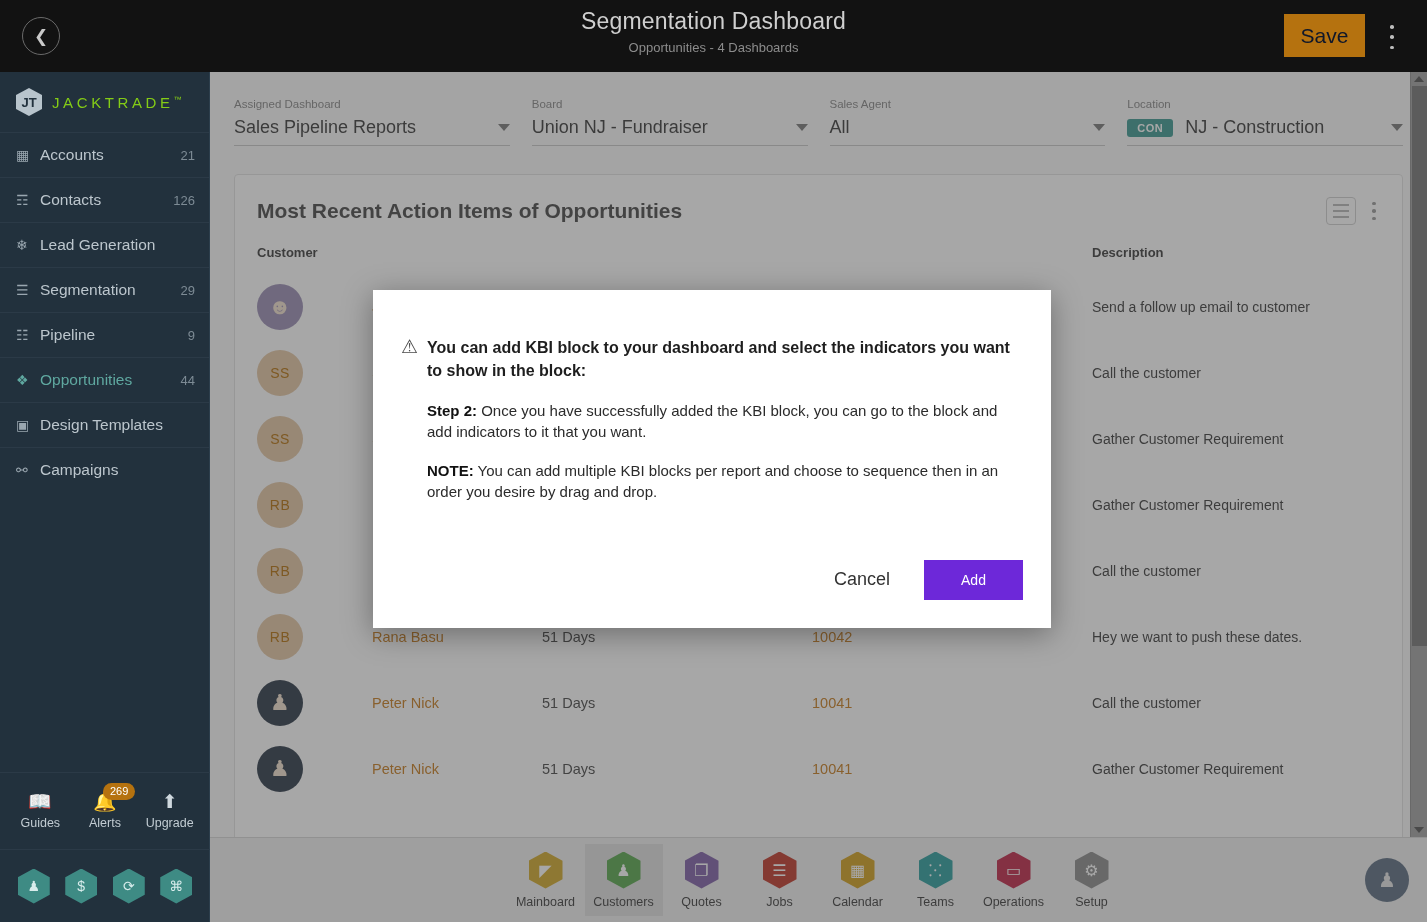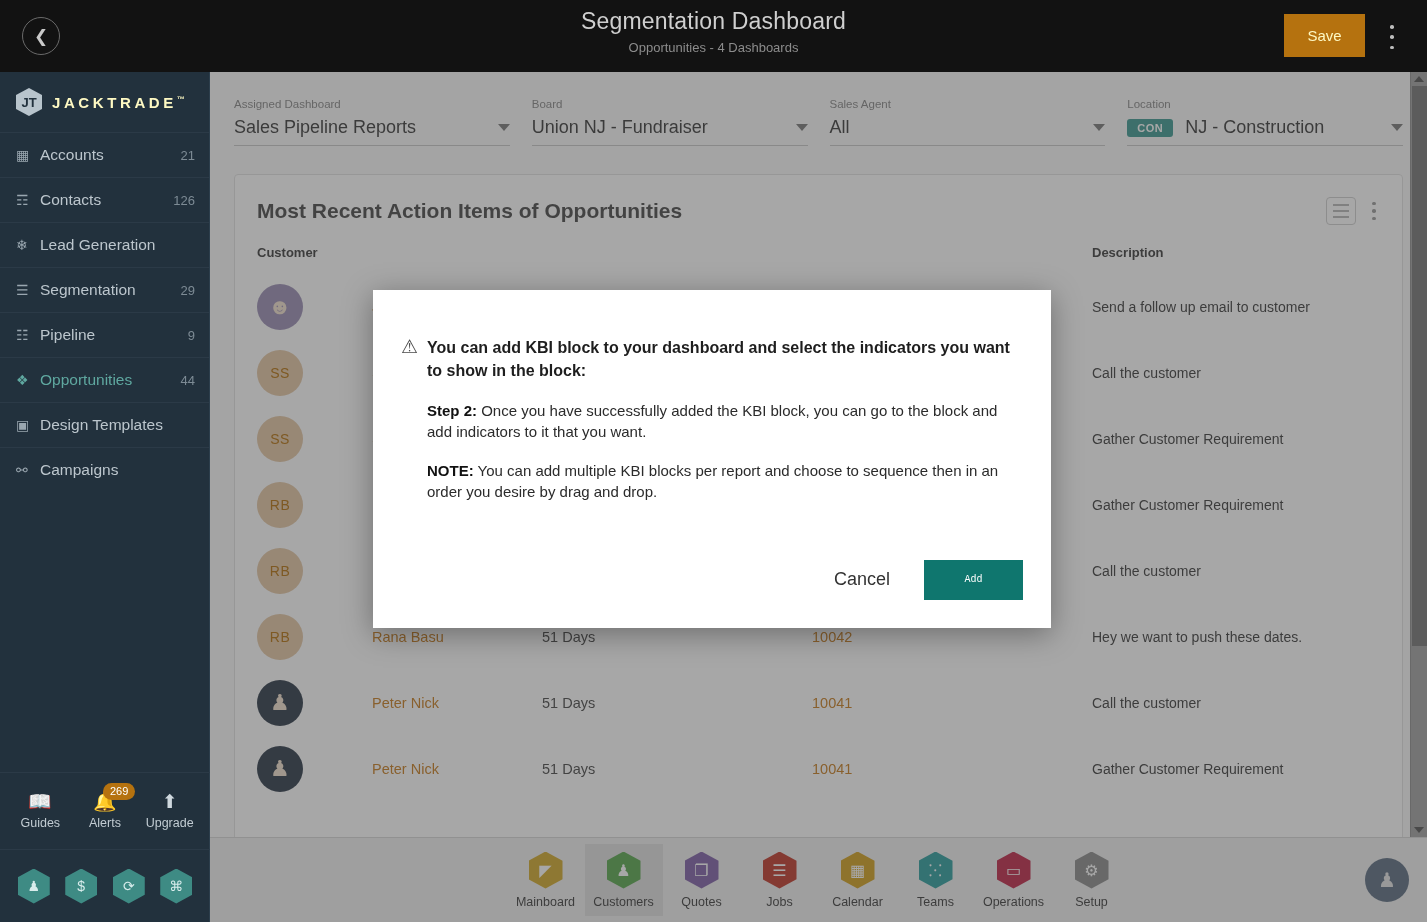--- a/index.html
+++ b/index.html
@@ -26,21 +26,21 @@
   }
   .title-wrap {
     position: absolute; left: 0; right: 0; top: 8px;
     text-align: center; pointer-events: none;
   }
   .title-main { font-size: 23px; color: #cfcfcf; font-weight: 400; letter-spacing: .2px; }
   .title-sub { font-size: 13px; color: #8c8c8c; margin-top: 5px; }
   .save-btn {
     position: absolute; right: 62px; top: 14px;
     width: 81px; height: 43px; background: #b5720f;
-    color: #fef9c3; font-size: 15px;
+    color: #0f172a; font-size: 21px;
     display: flex; align-items: center; justify-content: center;
     cursor: pointer;
     margin-left: 16px;
   }
   .kebab-top {
     position: absolute; right: 24px; top: 22px;
     width: 22px; height: 30px;
     display: flex; flex-direction: column; align-items: center;
     justify-content: space-between; padding: 3px 0; cursor: pointer;
   }
@@ -51,21 +51,21 @@
     position: absolute; left: 0; top: 72px; width: 210px; height: 850px;
     background: #22313d; border-right: 1px solid #2c3e4c;
   }
   .brand { height: 60px; display: flex; align-items: center; padding-left: 16px; }
   .brand-hex {
     width: 26px; height: 28px; background: #b8c4cc; margin-right: 10px;
     clip-path: polygon(50% 0%, 100% 25%, 100% 75%, 50% 100%, 0% 75%, 0% 25%);
     display: flex; align-items: center; justify-content: center;
     color: #22313d; font-size: 13px; font-weight: bold;
   }
-  .brand-name { color: #fef9c3; font-size: 15px; letter-spacing: 3.6px; font-weight: 700; }
+  .brand-name { color: #84cc16; font-size: 15px; letter-spacing: 3.6px; font-weight: 400; }
   .brand-tm { font-size: 8px; vertical-align: super; letter-spacing: 0; }
 
   .nav-item {
     height: 45px; display: flex; align-items: center; padding: 0 14px 0 16px;
     border-top: 1px solid #2b3a47; color: #bcc6cd; font-size: 15.5px; cursor: pointer;
   }
   .nav-item:last-of-type { border-bottom: 1px solid #2b3a47; }
   .nav-item.active { color: #5fa8a0; }
   .nav-ico { width: 24px; font-size: 14px; color: #9aa7b0; flex: none; }
   .nav-item.active .nav-ico { color: #5fa8a0; }
@@ -225,22 +225,22 @@
   .modal-p b { color: #111; }
   .modal-actions {
     position: absolute; right: 28px; bottom: 28px;
     display: flex; align-items: center; gap: 18px;
   }
   .btn-cancel {
     background: none; border: none; font-size: 18px; color: #333;
     padding: 10px 16px; cursor: pointer; font-family: inherit;
   }
   .btn-add {
-    background: #0f766e; border: none; color: #fff; font-size: 10px;
-    width: 99px; height: 40px; cursor: pointer; font-family: Liberation Mono, monospace;
+    background: #6d28d9; border: none; color: #fff; font-size: 14px;
+    width: 99px; height: 40px; cursor: pointer; font-family: Liberation Sans, sans-serif;
   }
 </style>
 </head>
 <body>
 
 <div id="app">
 
   <div class="topbar">
     <div class="back-btn">
       <span>❮</span>

